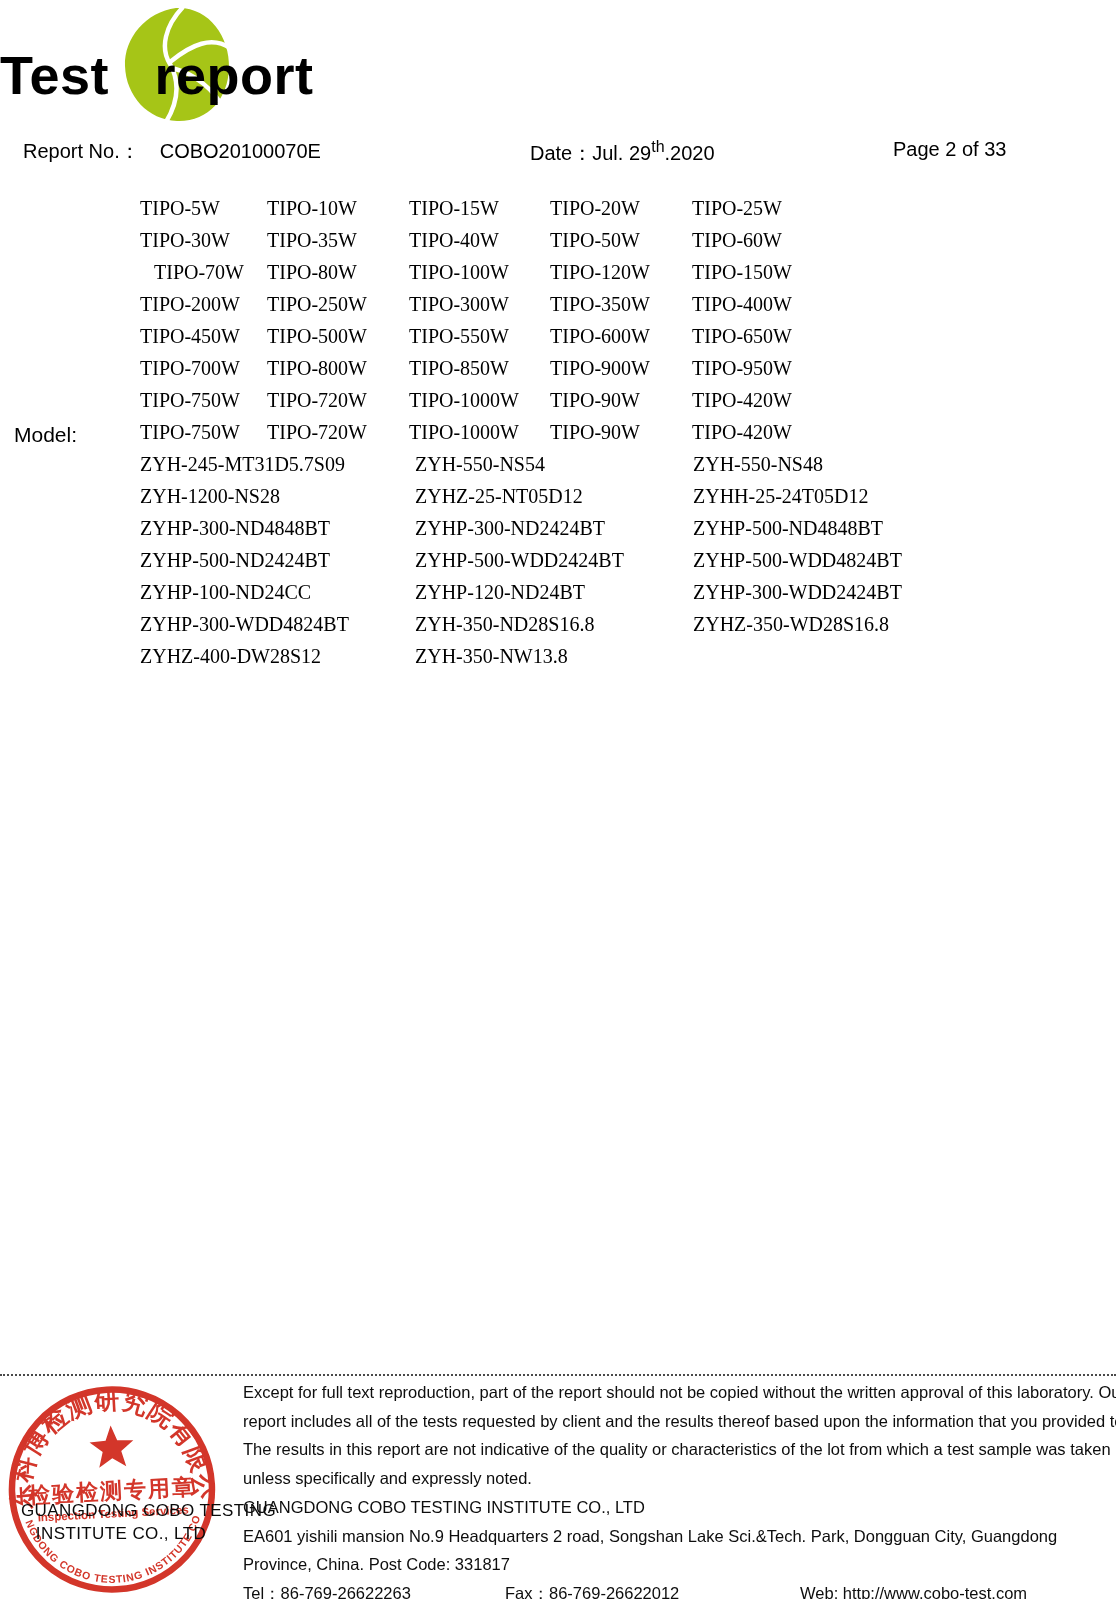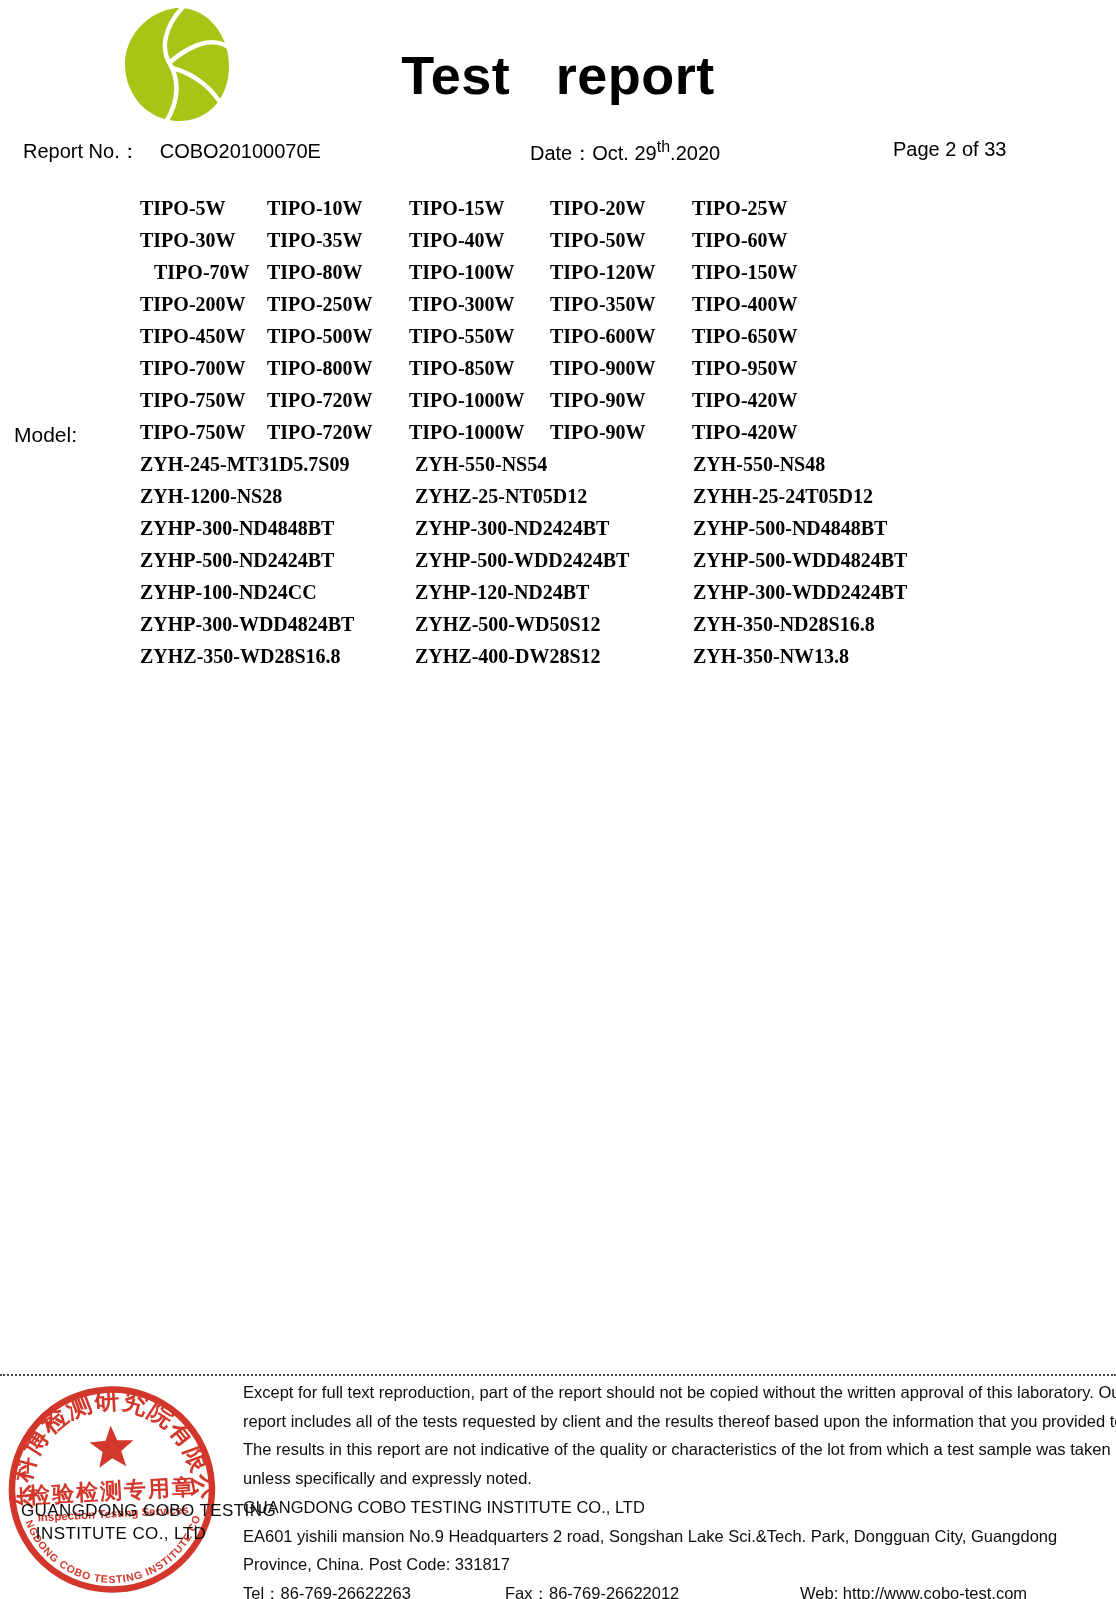--- a/index.html
+++ b/index.html
@@ -10,40 +10,38 @@
     overflow:hidden;
     font-family:"Liberation Sans", sans-serif;
     color:#111;
   }
   .page{position:absolute;inset:0;}
 
   
   .logo{position:absolute;left:120px;top:6px;width:112px;height:118px;}
   .title{
     position:absolute;left:0;top:44px;width:100%;
-    text-align:center;
     font-size:54px;font-weight:bold;color:#000;
     letter-spacing:0.5px;word-spacing:30px;
   }
   .header-row{position:absolute;top:138px;left:0;width:100%;height:30px;font-size:20px;color:#000;}
   .report-no{position:absolute;left:23px;top:0;}
   .report-no .val{margin-left:20px;}
   .date{position:absolute;left:530px;top:0;}
   .date sup{font-size:16px;}
   .page-info{position:absolute;left:893px;top:0;}
 
   
   .model-label{position:absolute;left:14px;top:423px;font-size:21px;color:#000;}
   .model-grid{
     position:absolute;left:140px;
     display:grid;
     font-family:"Liberation Serif", serif;
     font-size:20px;line-height:32px;color:#000;
     white-space:nowrap;
-    font-weight:bold;
   }
   .tipo-grid{top:192px;grid-template-columns:127px 142px 141px 142px 120px;}
   .tipo-grid > div:nth-child(11){padding-left:14px;}
   .zyh-grid{top:448px;grid-template-columns:270px 280px 300px;}
   .zyh-grid > div:nth-child(3n+2){padding-left:5px;}
   .zyh-grid > div:nth-child(3n+3){padding-left:3px;}
 
   
   .divider{position:absolute;top:1374px;left:0;width:1116px;height:0;border-top:2px dotted #4a4a4a;}
   .footer-text{
@@ -80,21 +78,21 @@
     </svg>
   </div>
 
   <div class="title"><span>Test</span> <span>report</span></div>
 
   <div class="header-row">
     <div class="report-no">
       <span>Report No.：</span><span class="val">COBO20100070E</span>
     </div>
     <div class="date">
-      <span>Date：</span><span>Oct. 29</span><sup>th</sup><span>.2020</span>
+      <span>Date：</span><span>Jul. 29</span><sup>th</sup><span>.2020</span>
     </div>
     <div class="page-info">Page 2 of 33</div>
   </div>
 
   <div class="model-label">Model:</div>
 
   <div class="model-grid tipo-grid">
 
   <div>TIPO-5W</div>
       <div>TIPO-10W</div>
@@ -149,21 +147,20 @@
       <div>ZYHP-300-ND4848BT</div>
       <div>ZYHP-300-ND2424BT</div>
       <div>ZYHP-500-ND4848BT</div>
       <div>ZYHP-500-ND2424BT</div>
       <div>ZYHP-500-WDD2424BT</div>
       <div>ZYHP-500-WDD4824BT</div>
       <div>ZYHP-100-ND24CC</div>
       <div>ZYHP-120-ND24BT</div>
       <div>ZYHP-300-WDD2424BT</div>
       <div>ZYHP-300-WDD4824BT</div>
-      <div>ZYHZ-500-WD50S12</div>
       <div>ZYH-350-ND28S16.8</div>
       <div>ZYHZ-350-WD28S16.8</div>
       <div>ZYHZ-400-DW28S12</div>
       <div>ZYH-350-NW13.8</div>
     </div>
 
   <div class="divider"></div>
 
   <div class="footer-text">
     <div>

